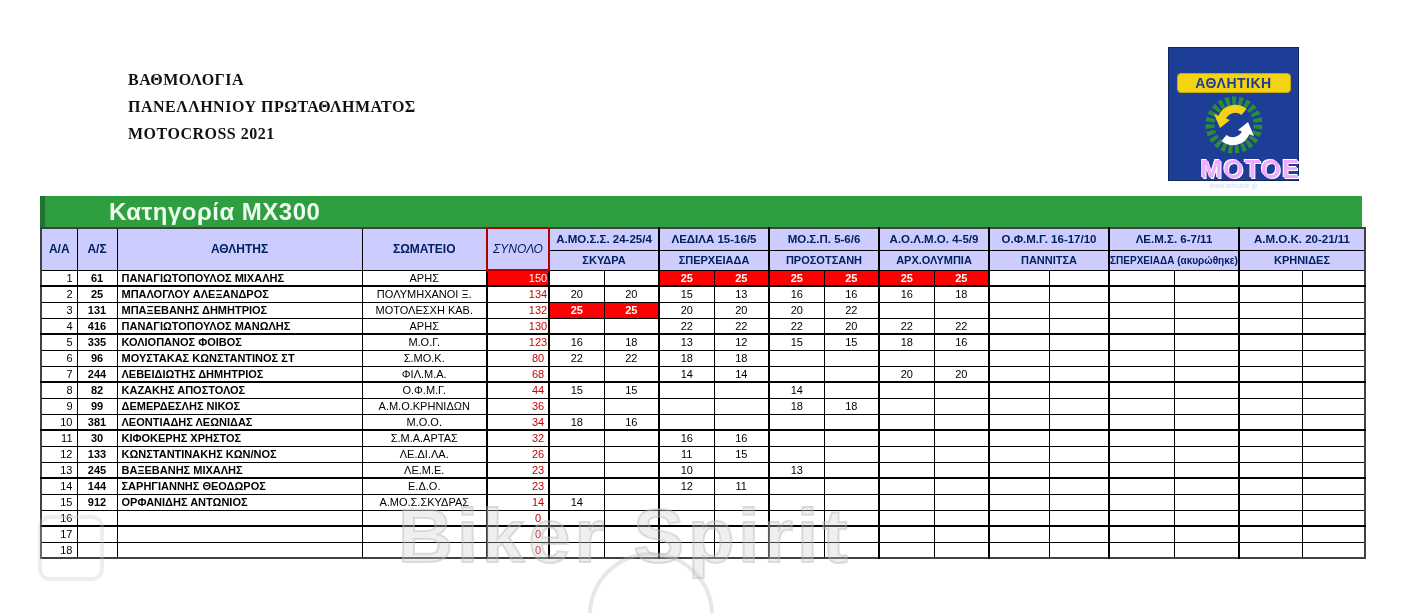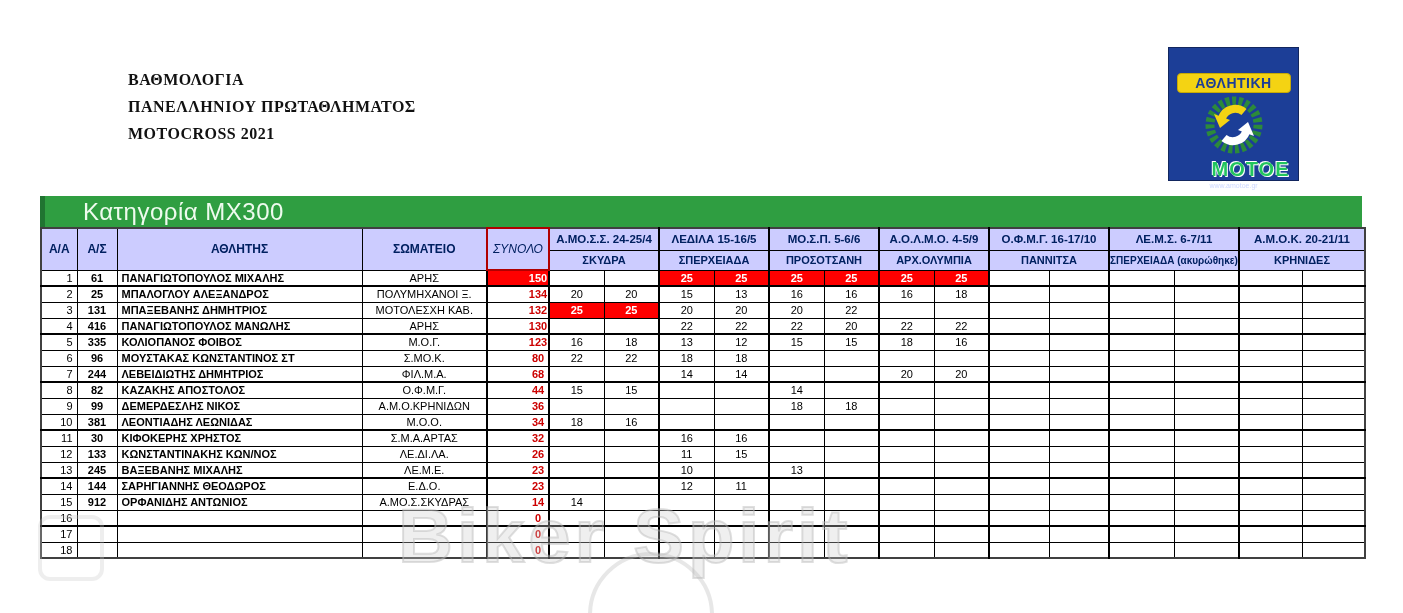--- a/index.html
+++ b/index.html
@@ -19,32 +19,32 @@
     background:#1c3e97;border:1px solid #12265e;
     display:flex;flex-direction:column;align-items:center;box-sizing:border-box;
   }
   .logo-band{
     margin-top:25px;width:112px;background:#f4d313;color:#1c3e97;
     font-weight:bold;font-size:14px;text-align:center;border-radius:4px;
     border:1px solid #c7aa05;padding:1px 0;letter-spacing:.5px;
   }
   .logo-wreath{margin-top:3px;}
   .logo-motoe{
-    font-weight:bold;font-size:20px;color:#22c55e;letter-spacing:1px;
+    font-weight:bold;font-size:26px;color:#f0abfc;letter-spacing:1px;
     text-shadow:1px 1px 0 #ffffff,-1px -1px 0 #ffffff;line-height:22px;padding-left:34px;
   }
   .logo-url{font-size:7px;color:#cdd8ff;margin-top:2px;}
   
   .cat-bar{
     position:absolute;left:40px;top:196px;width:1322px;height:31px;
     background:#2f9e41;border-left:5px solid #207431;box-sizing:border-box;
     display:flex;align-items:center;
   }
   .cat-bar span{
-    padding-left:38px;color:#eefbee;font-weight:normal;font-size:24px;letter-spacing:.5px;
+    padding-left:64px;color:#eefbee;font-weight:bold;font-size:24px;letter-spacing:.5px;
   }
   
   table.standings{
     position:absolute;left:40px;top:227px;border-collapse:collapse;
     table-layout:fixed;background:#fff;
   }
   table.standings{border:2px solid #404040;}
   .standings th,.standings td{
     border:1px solid #000;padding:0;overflow:hidden;white-space:nowrap;
     text-align:center;vertical-align:middle;box-sizing:border-box;
@@ -58,21 +58,21 @@
     border:2px solid #b00000 !important;
   }
   .h-cancel-name{color:#a14452;}
   .h-cancel-venue{color:#c53a4e;font-size:10px;font-weight:bold;}
   .standings tbody td{height:16px;font-size:11px;line-height:14px;}
   td.c-rank{text-align:right;padding-right:4px;font-size:11px;}
   td.c-num{font-weight:bold;font-size:11.5px;}
   td.c-ath{text-align:left;padding-left:4px;font-weight:bold;font-size:12px;}
   td.c-club{font-weight:normal;font-size:9px;}
   td.c-total{
-    font-weight:bold;font-size:12.5px;color:#cc0000;
+    font-weight:normal;font-size:12.5px;color:#cc0000;
     border-left:2px solid #000;border-right:2px solid #000;padding-left:40px;
   }
   td.c-total.hlbg{background:#fe0000;color:#ffffff;}
   td.c-score.hl{background:#fe0000;color:#ffffff;font-weight:bold;}
   .gl{border-left-width:2px !important;}
   tr.thick td{border-bottom-width:2px;}
   
   .watermark-text{
     position:absolute;left:398px;top:492px;z-index:6;pointer-events:none;
     font-weight:bold;font-size:76px;letter-spacing:4px;

